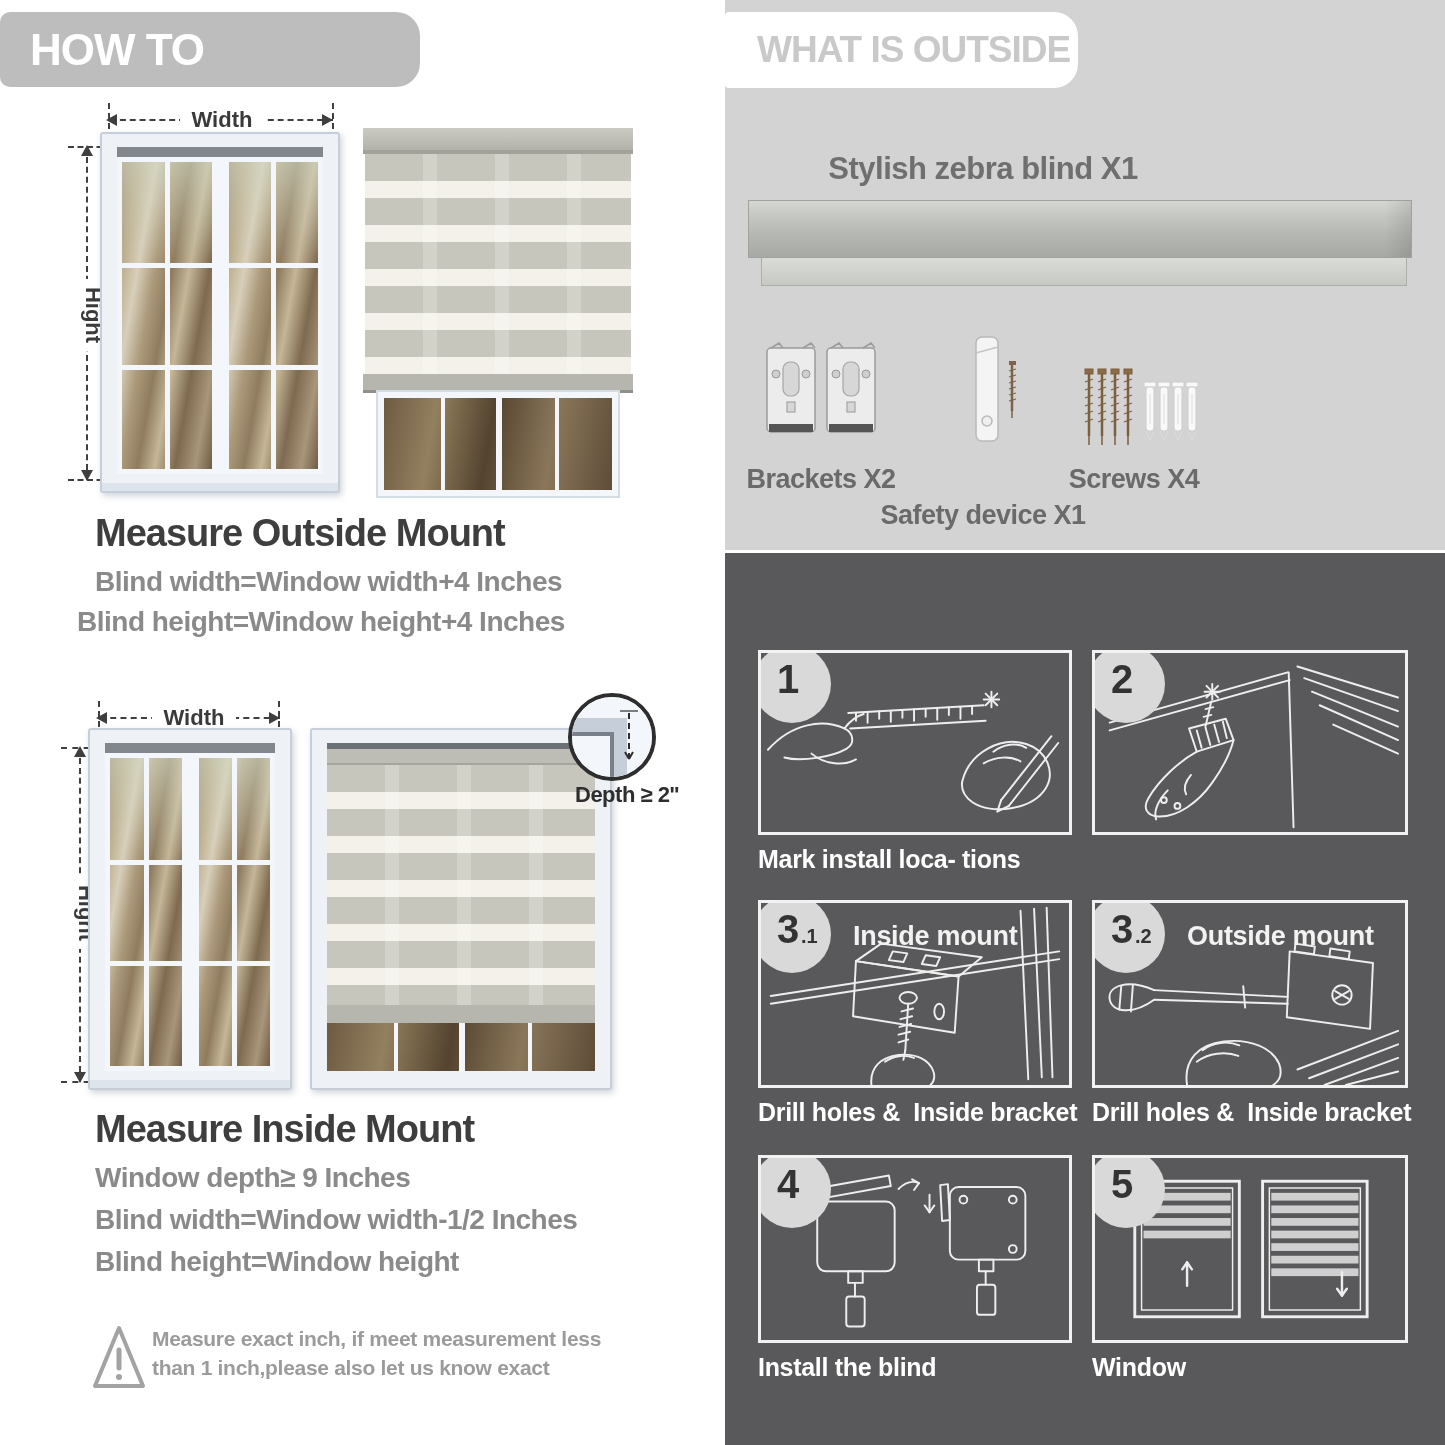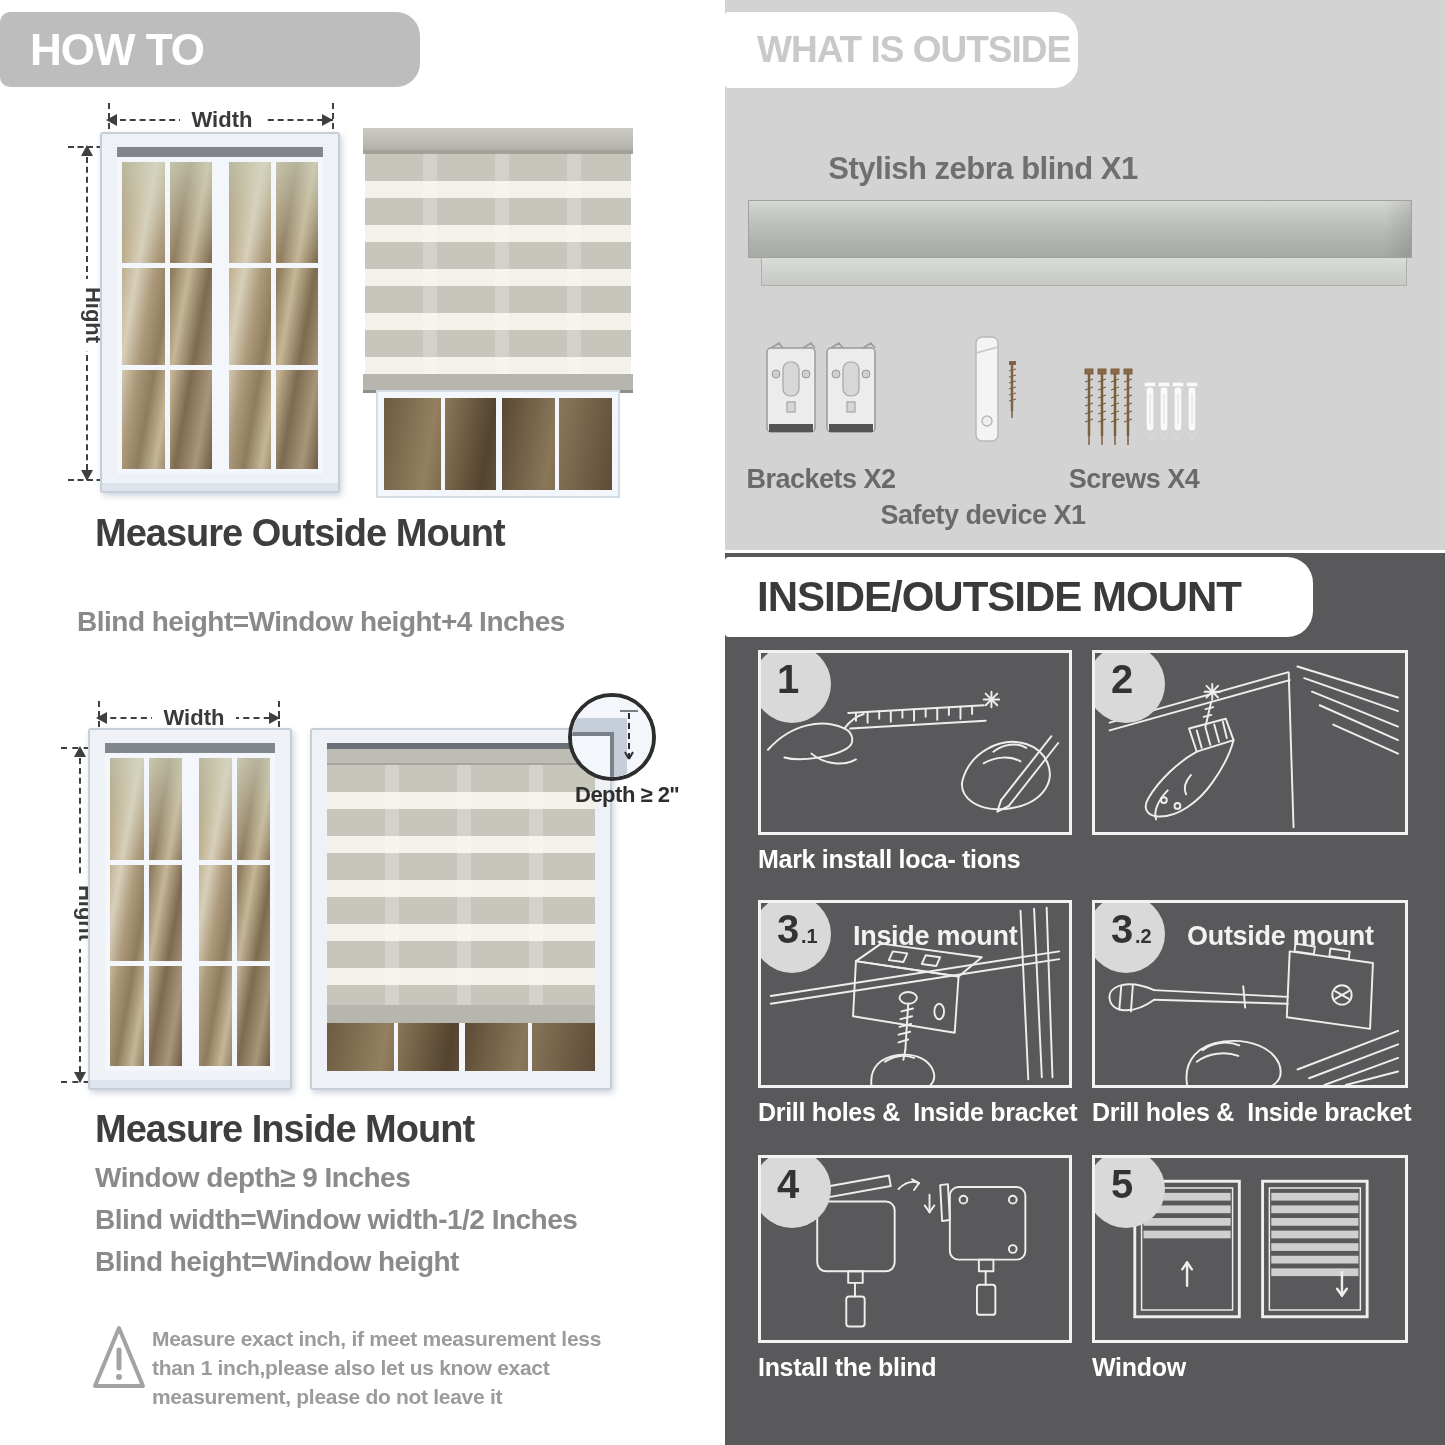--- a/index.html
+++ b/index.html
@@ -128,20 +128,21 @@
     <div class="abs" style="left:13px;top:262px;width:244px;height:108px;background:#f3f6fa;border:2px solid #d4dce4;box-sizing:border-box;">
       <div class="abs photo-dark" style="left:6px;top:6px;right:6px;bottom:6px;">
         <div class="m-v" style="width:6px;"></div>
         <div class="abs" style="left:25%;top:0;bottom:0;width:4px;background:#f3f6fa;"></div>
         <div class="abs" style="left:75%;top:0;bottom:0;width:4px;background:#f3f6fa;"></div>
       </div>
     </div>
   </div>
 
   <div class="abs sec-title" style="left:95px;top:512px;">Measure Outside Mount</div>
+  <div class="abs sec-line" style="left:95px;top:566px;">Blind width=Window width+4 Inches</div>
   <div class="abs sec-line" style="left:77px;top:606px;">Blind height=Window height+4 Inches</div>
 
   <div class="abs dash-h" style="left:100px;top:717px;width:180px;"></div>
   <div class="abs ah left" style="left:96px;top:712px;"></div>
   <div class="abs ah right" style="left:269px;top:712px;"></div>
   <div class="abs dash-v" style="left:98px;top:701px;height:46px;"></div>
   <div class="abs dash-v" style="left:278px;top:701px;height:46px;"></div>
   <div class="abs mlabel" style="left:152px;top:703px;width:72px;">Width</div>
 
   <div class="abs dash-v" style="left:79px;top:748px;height:334px;"></div>
@@ -202,21 +203,20 @@
   <div class="abs sec-line" style="left:95px;top:1204px;">Blind width=Window width-1/2 Inches</div>
   <div class="abs sec-line" style="left:95px;top:1246px;">Blind height=Window height</div>
 
   <svg class="abs" style="left:90px;top:1320px;" width="58" height="76" viewBox="0 0 58 76">
     <path d="M29,8 L53,66 L5,66 Z" fill="none" stroke="#a3a3a3" stroke-width="4" stroke-linejoin="round"></path>
     <path d="M29,30 V48" stroke="#a3a3a3" stroke-width="5" stroke-linecap="round"></path>
     <circle cx="29" cy="57" r="3" fill="#a3a3a3"></circle>
   </svg>
   <div class="abs warn-line" style="left:152px;top:1324px;">Measure exact inch, if meet measurement less</div>
   <div class="abs warn-line" style="left:152px;top:1353px;">than 1 inch,please also let us know exact</div>
-  <div class="abs warn-line" style="left:152px;top:1382px;">measurement, please do not leave it</div>
 
   <div class="abs panel-light">
     <div class="abs banner-included">WHAT IS OUTSIDE</div>
     <div class="abs product-title" style="left:58px;top:140px;width:400px;margin-top:11px;">Stylish zebra blind X1</div>
 
     <div class="abs headrail-img" style="left:23px;top:200px;width:664px;height:58px;"></div>
     <div class="abs headrail-lip" style="left:36px;top:258px;width:646px;height:28px;"></div>
 
     <svg class="abs" style="left:40px;top:340px;" width="112" height="102" viewBox="0 0 112 102">
       <g stroke="#9b9b9b" stroke-width="1.5" fill="#ececec">
@@ -287,21 +287,20 @@
         <path d="M64,65 L68,74 L72,65 M78,65 L82,74 L86,65 M92,65 L96,74 L100,65 M106,65 L110,74 L114,65"></path>
       </g>
     </svg>
 
     <div class="abs item-label" style="left:16px;top:464px;width:160px;">Brackets X2</div>
     <div class="abs item-label" style="left:148px;top:464px;width:220px;margin-top:36px;">Safety device X1</div>
     <div class="abs item-label" style="left:329px;top:464px;width:160px;">Screws X4</div>
   </div>
 
   <div class="abs panel-dark">
-    <div class="abs banner-mount">INSIDE/OUTSIDE MOUNT</div>
 
     <div class="abs step" style="left:33px;top:97px;width:314px;height:185px;">
       <svg class="art" viewBox="0 0 314 185">
         <g stroke="#eeeeee" stroke-width="2" fill="none" stroke-linecap="round" stroke-linejoin="round">
           <path d="M5,100 C30,72 62,68 84,78 C94,83 95,94 86,99 C72,107 40,113 22,108"></path>
           <path d="M50,104 C62,114 82,118 96,110"></path>
           <path d="M84,78 C90,70 97,65 104,63"></path>
           <path d="M88,62 L228,54"></path>
             <path d="M90,78 L230,70"></path>
           <path d="M96,62 V70"></path>

